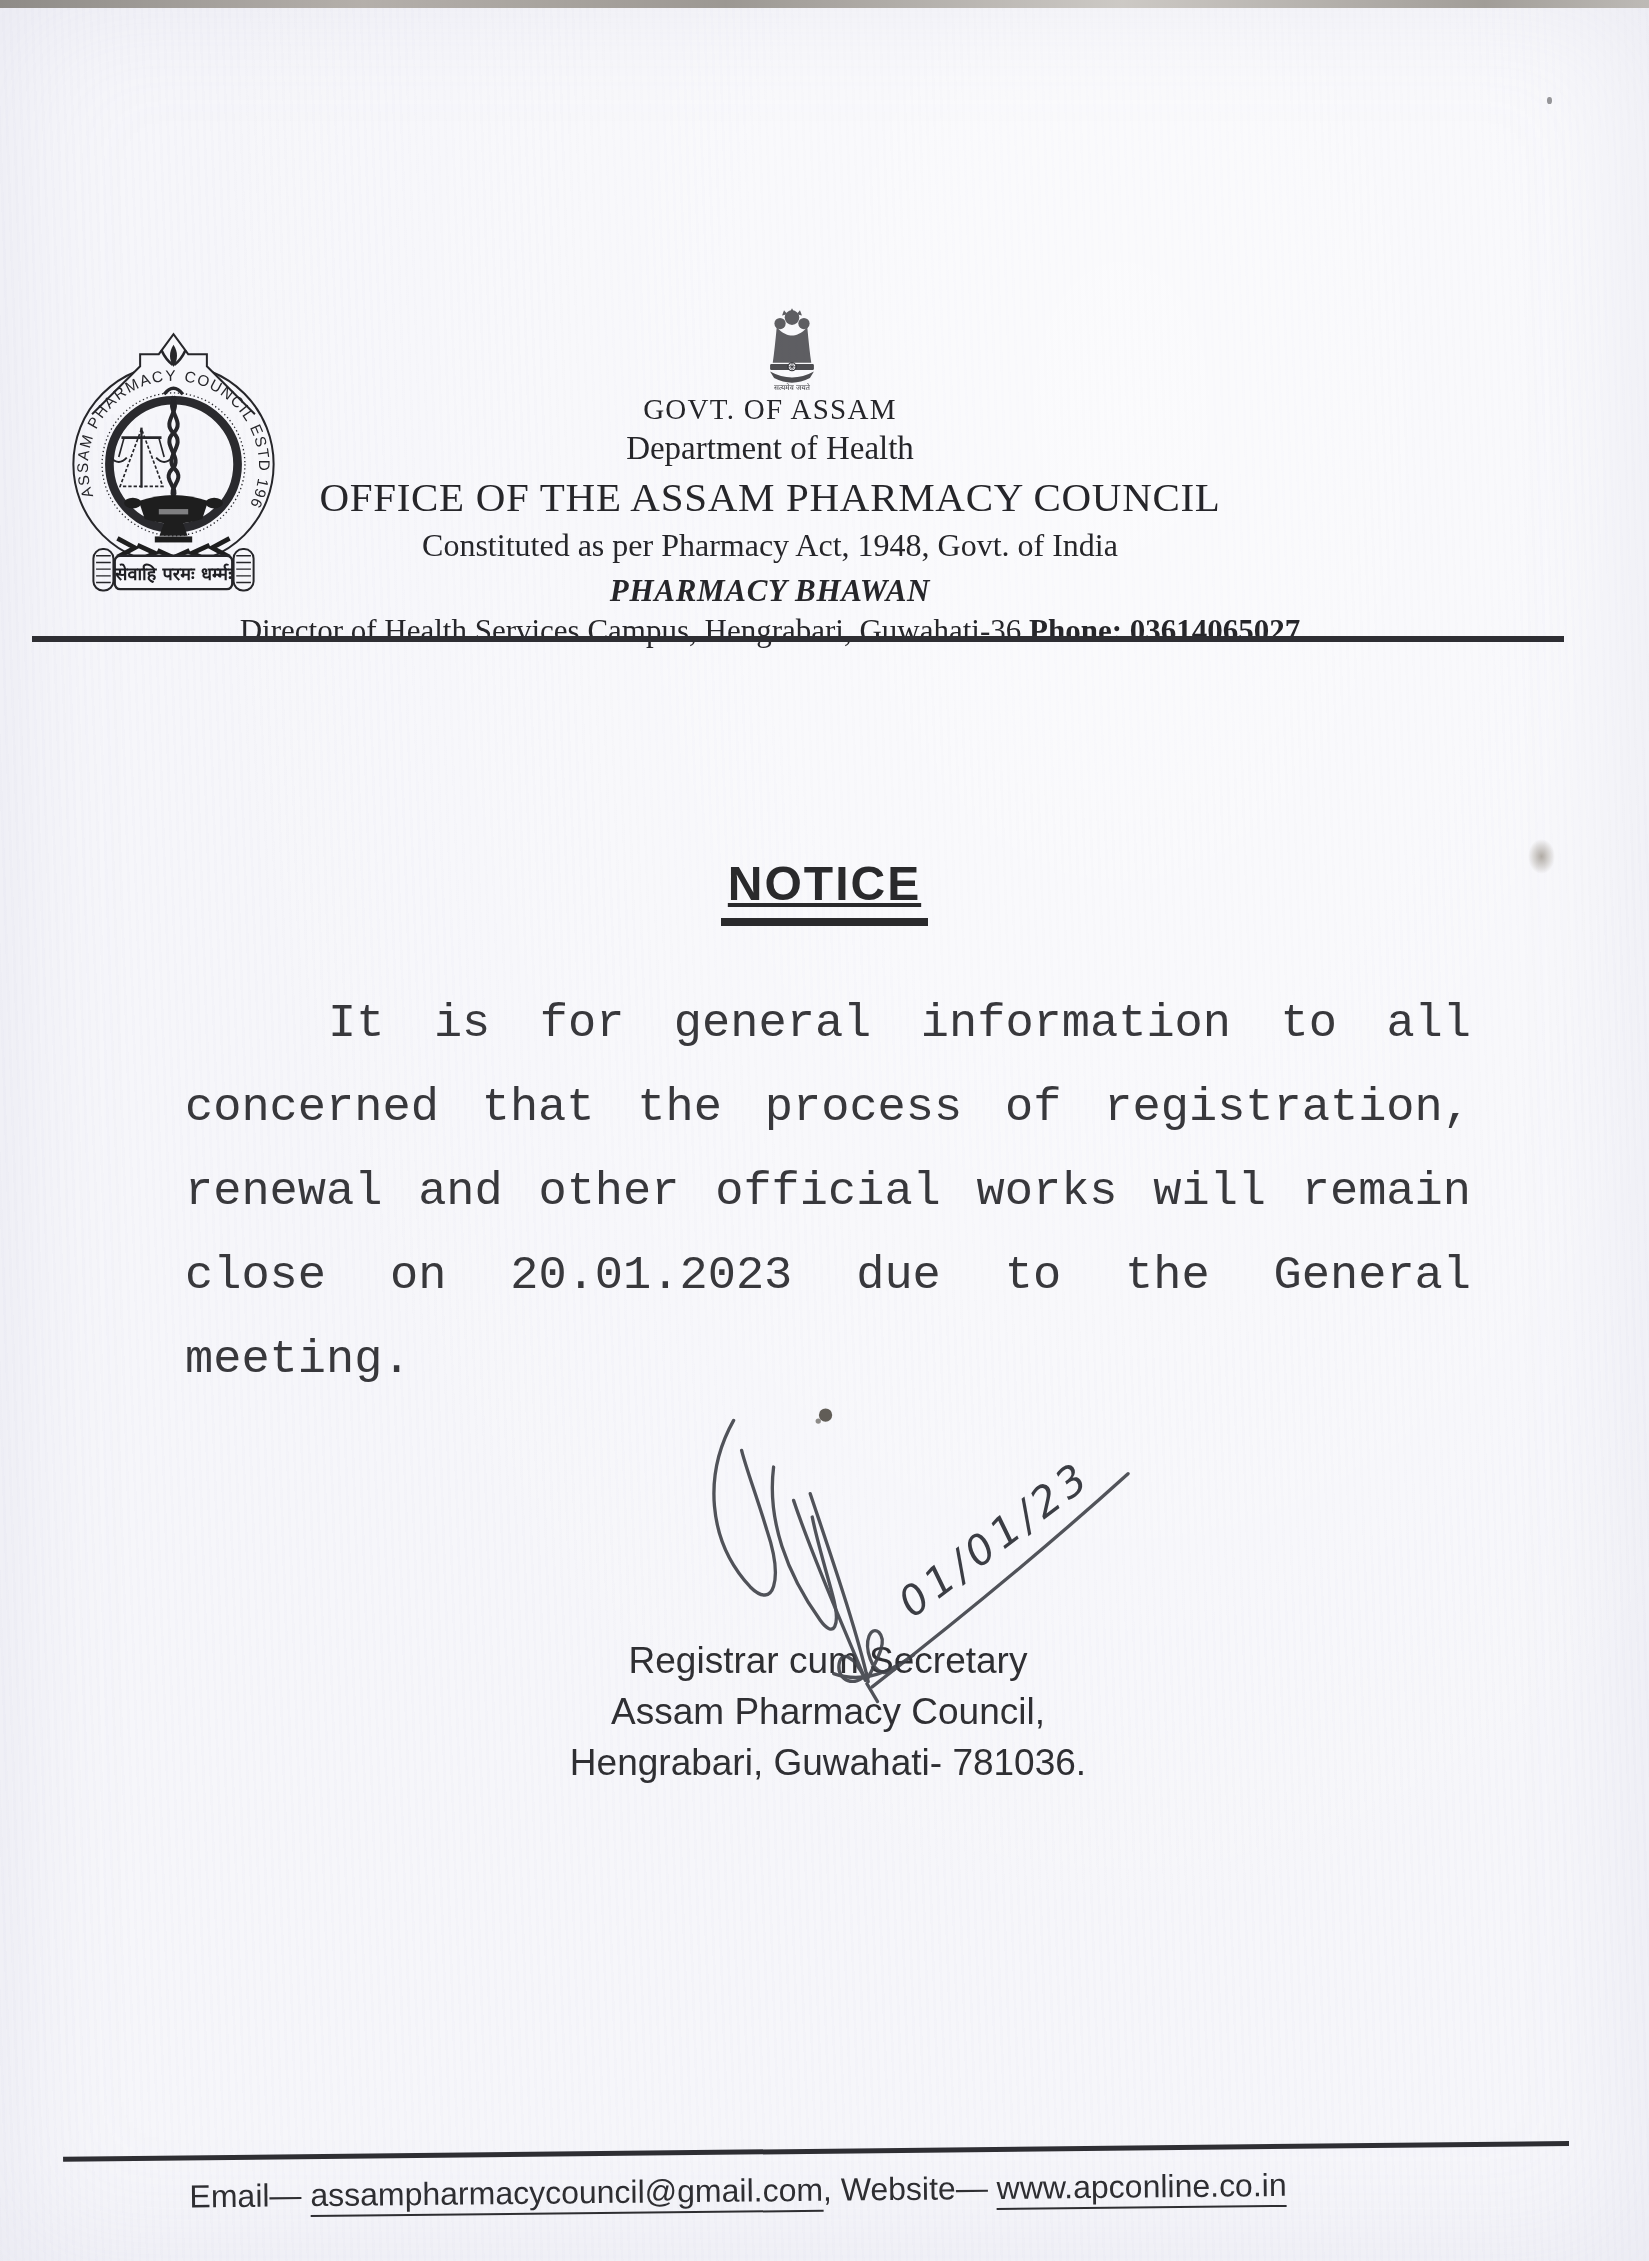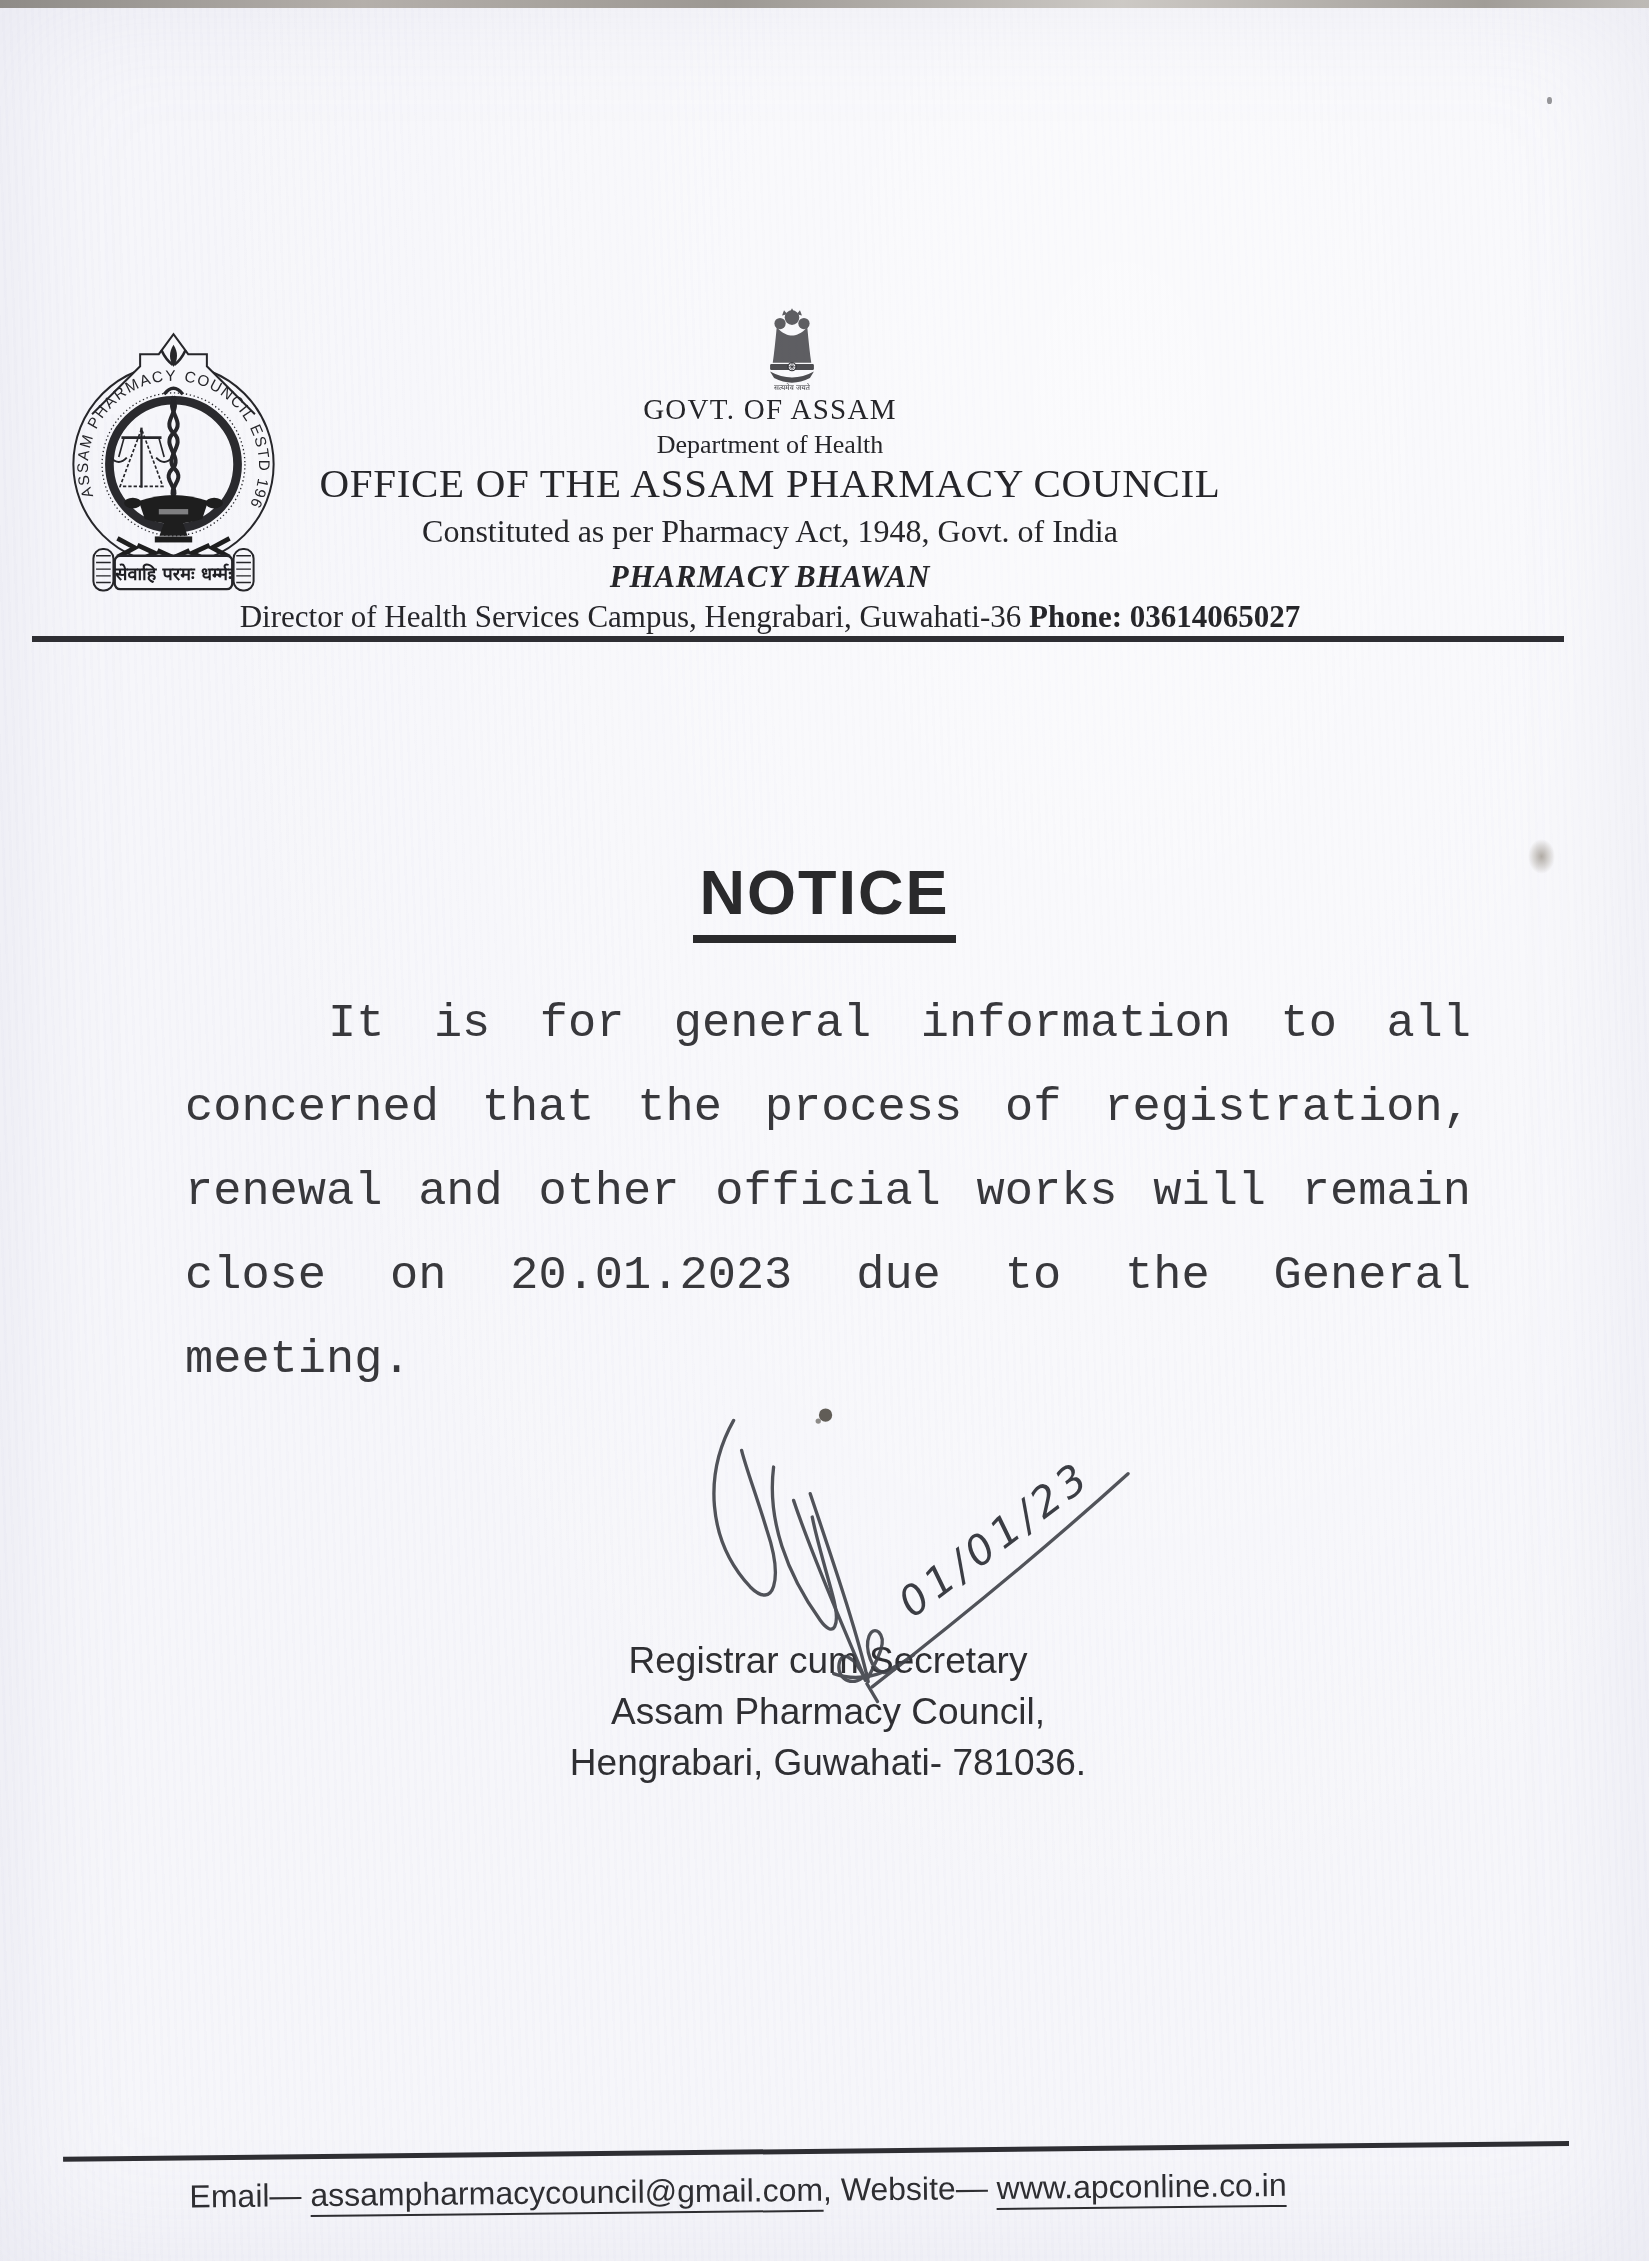--- a/index.html
+++ b/index.html
@@ -29,37 +29,37 @@
   }
   .speck{left:1547px;top:97px;width:4.7px;height:6.7px;background:rgba(70,70,72,.55);}
   
   .emblem{position:absolute;left:762px;top:299px;width:60px;height:93px;}
   .seal{position:absolute;left:40px;top:327px;width:267px;height:268px;}
   .head-text{
     position:absolute;left:0;top:395px;width:1540px;
     text-align:center;line-height:1;
   }
   .h-govt{font-size:29px;letter-spacing:1.3px;margin-bottom:8px;}
-  .h-dept{font-size:26px;margin-bottom:5px;}
+  .h-dept{font-size:33px;margin-bottom:12px;}
   .h-office{font-size:41px;letter-spacing:0.7px;margin-bottom:10.7px;}
   .h-const{font-size:32px;margin-bottom:14px;}
   .h-bhawan{font-size:31px;font-weight:bold;letter-spacing:0.7px;margin-bottom:9.3px;font-style:italic;}
   .h-dir{font-size:31px;}
   .h-dir b{font-weight:bold;}
   .head-rule{
     position:absolute;left:32px;top:636px;width:1532px;height:6px;
     background:#2e2e33;
   }
   
   .notice-title-wrap{position:absolute;left:0;top:856px;width:1649px;text-align:center;}
   .notice-title{
     display:inline-block;
     font-family:"Liberation Sans", sans-serif;
-    font-weight:bold;font-size:63px;letter-spacing:2px;color:#2a2a2c;
-    border-bottom:8px solid #2a2a2c;padding:0 6.7px 6.7px 6.7px;
+    font-weight:bold;font-size:48px;letter-spacing:2px;color:#2a2a2c;
+    border-bottom:8px solid #2a2a2c;padding:0 6.7px 6.7px 6.7px;text-decoration:underline;
   }
   .notice-body{
     position:absolute;left:185px;top:982px;width:1286px;
     font-family:Liberation Mono, monospace;
     font-size:47px;line-height:84px;color:#38383c;
   }
   .body-line{text-align:justify;text-align-last:justify;}
   .body-line.first{text-indent:143px;}
   .body-line.last{text-align:left;text-align-last:left;}
   

